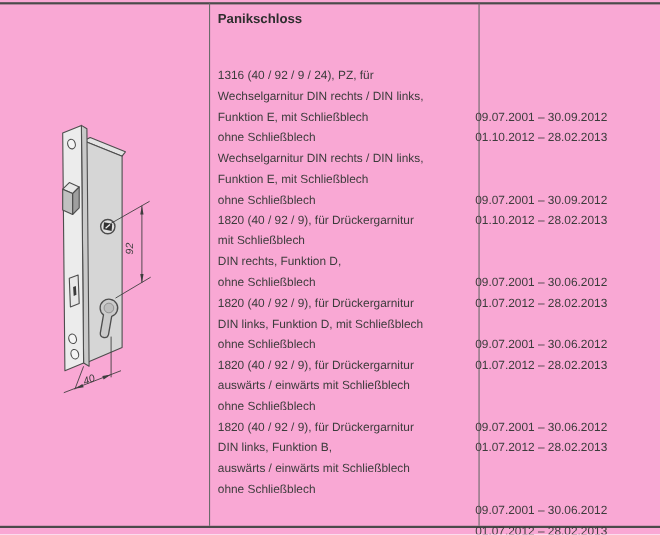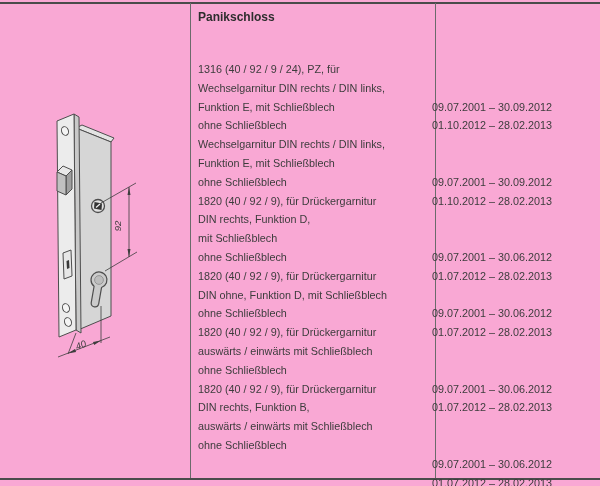--- a/index.html
+++ b/index.html
@@ -44,31 +44,31 @@
 
   <div id="desc-col" class="col">
       <div class="line">1316 (40 / 92 / 9 / 24), PZ, für</div>
       <div class="line">Wechselgarnitur DIN rechts / DIN links,</div>
       <div class="line">Funktion E, mit Schließblech</div>
       <div class="line">ohne Schließblech</div>
       <div class="line">Wechselgarnitur DIN rechts / DIN links,</div>
       <div class="line">Funktion E, mit Schließblech</div>
       <div class="line">ohne Schließblech</div>
       <div class="line">1820 (40 / 92 / 9), für Drückergarnitur</div>
+      <div class="line">mit Schließblech</div>
       <div class="line">DIN rechts, Funktion D,</div>
-      <div class="line">mit Schließblech</div>
       <div class="line">ohne Schließblech</div>
       <div class="line">1820 (40 / 92 / 9), für Drückergarnitur</div>
-      <div class="line">DIN ohne, Funktion D, mit Schließblech</div>
+      <div class="line">DIN links, Funktion D, mit Schließblech</div>
       <div class="line">ohne Schließblech</div>
       <div class="line">1820 (40 / 92 / 9), für Drückergarnitur</div>
       <div class="line">auswärts / einwärts mit Schließblech</div>
       <div class="line">ohne Schließblech</div>
       <div class="line">1820 (40 / 92 / 9), für Drückergarnitur</div>
-      <div class="line">DIN rechts, Funktion B,</div>
+      <div class="line">DIN links, Funktion B,</div>
       <div class="line">auswärts / einwärts mit Schließblech</div>
       <div class="line">ohne Schließblech</div>
     </div>
   <div id="date-col" class="col">
       <div class="line"></div>
       <div class="line"></div>
       <div class="line">09.07.2001 – 30.09.2012</div>
       <div class="line">01.10.2012 – 28.02.2013</div>
       <div class="line"></div>
       <div class="line"></div>

